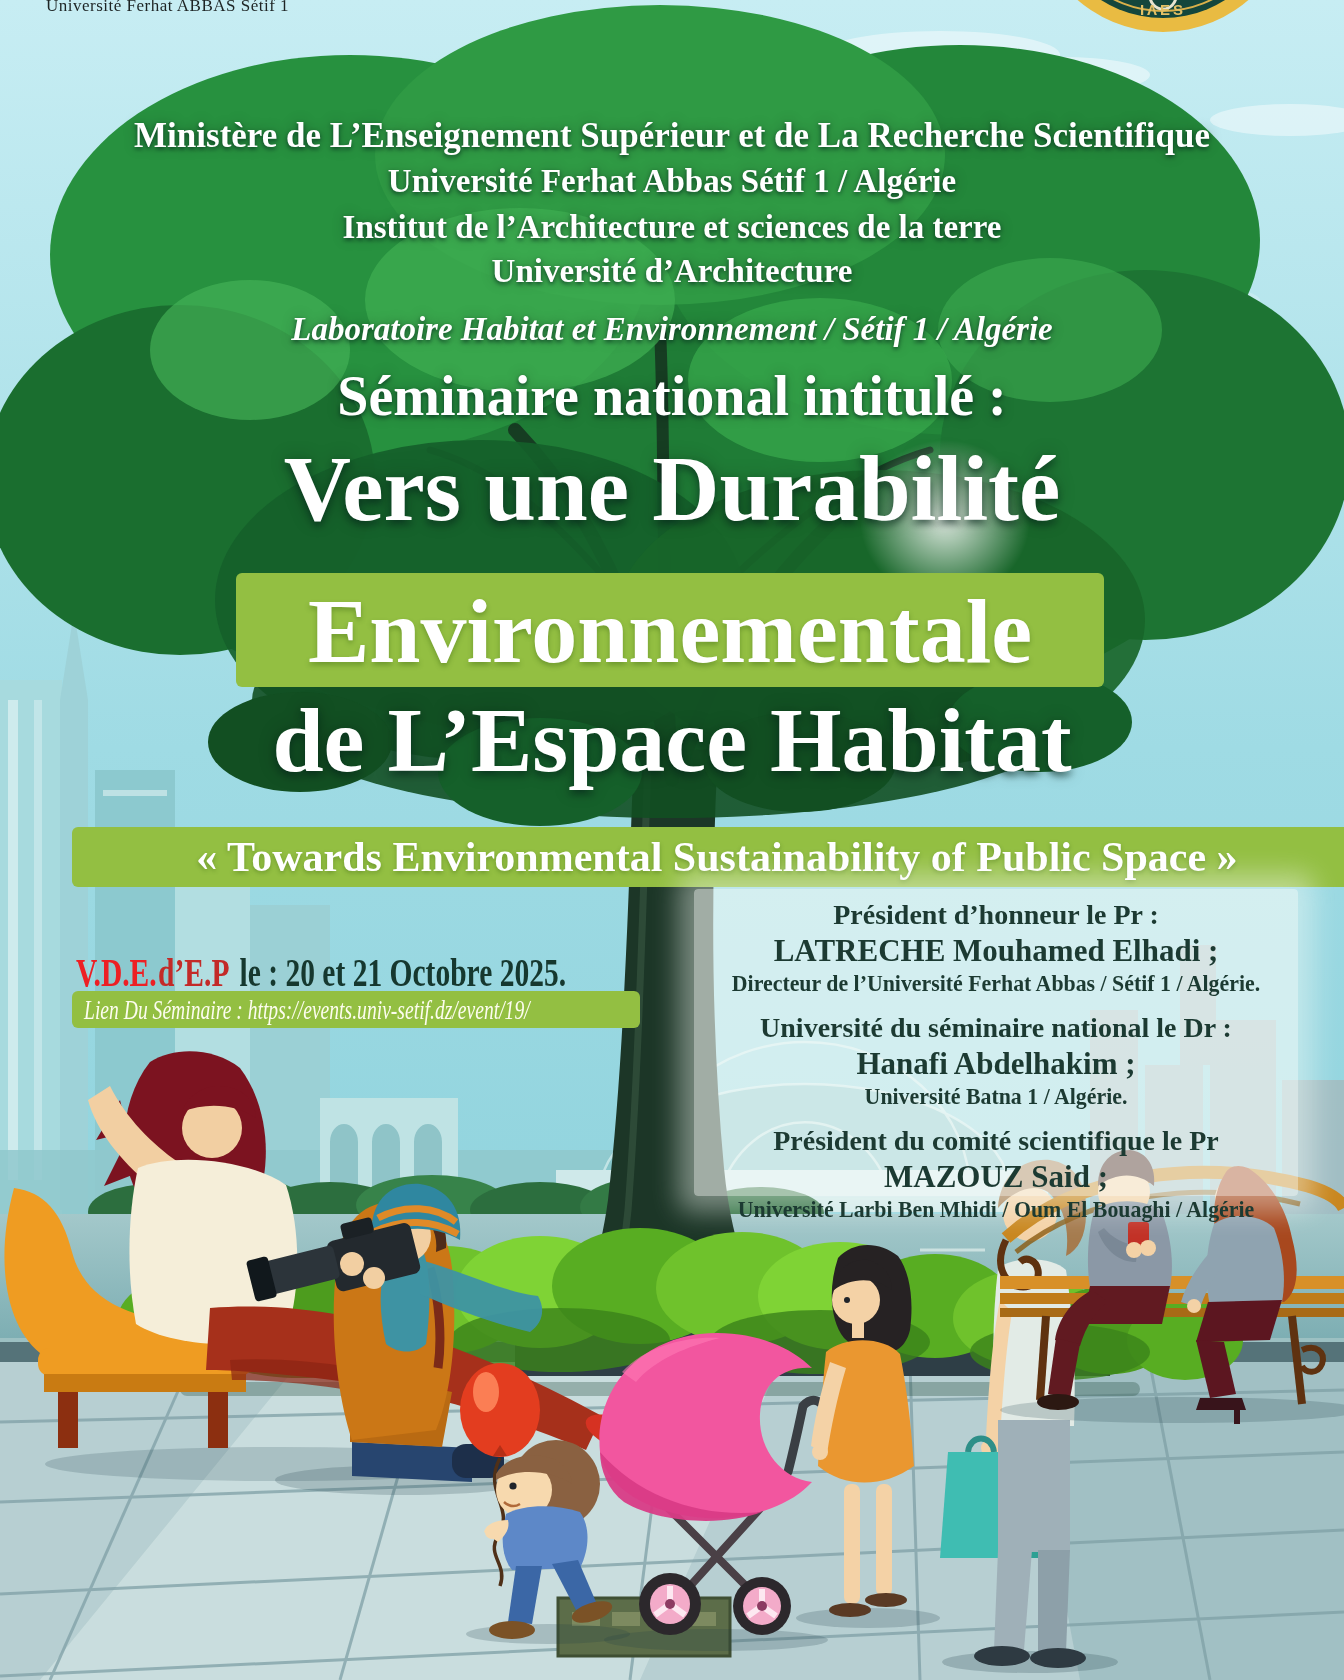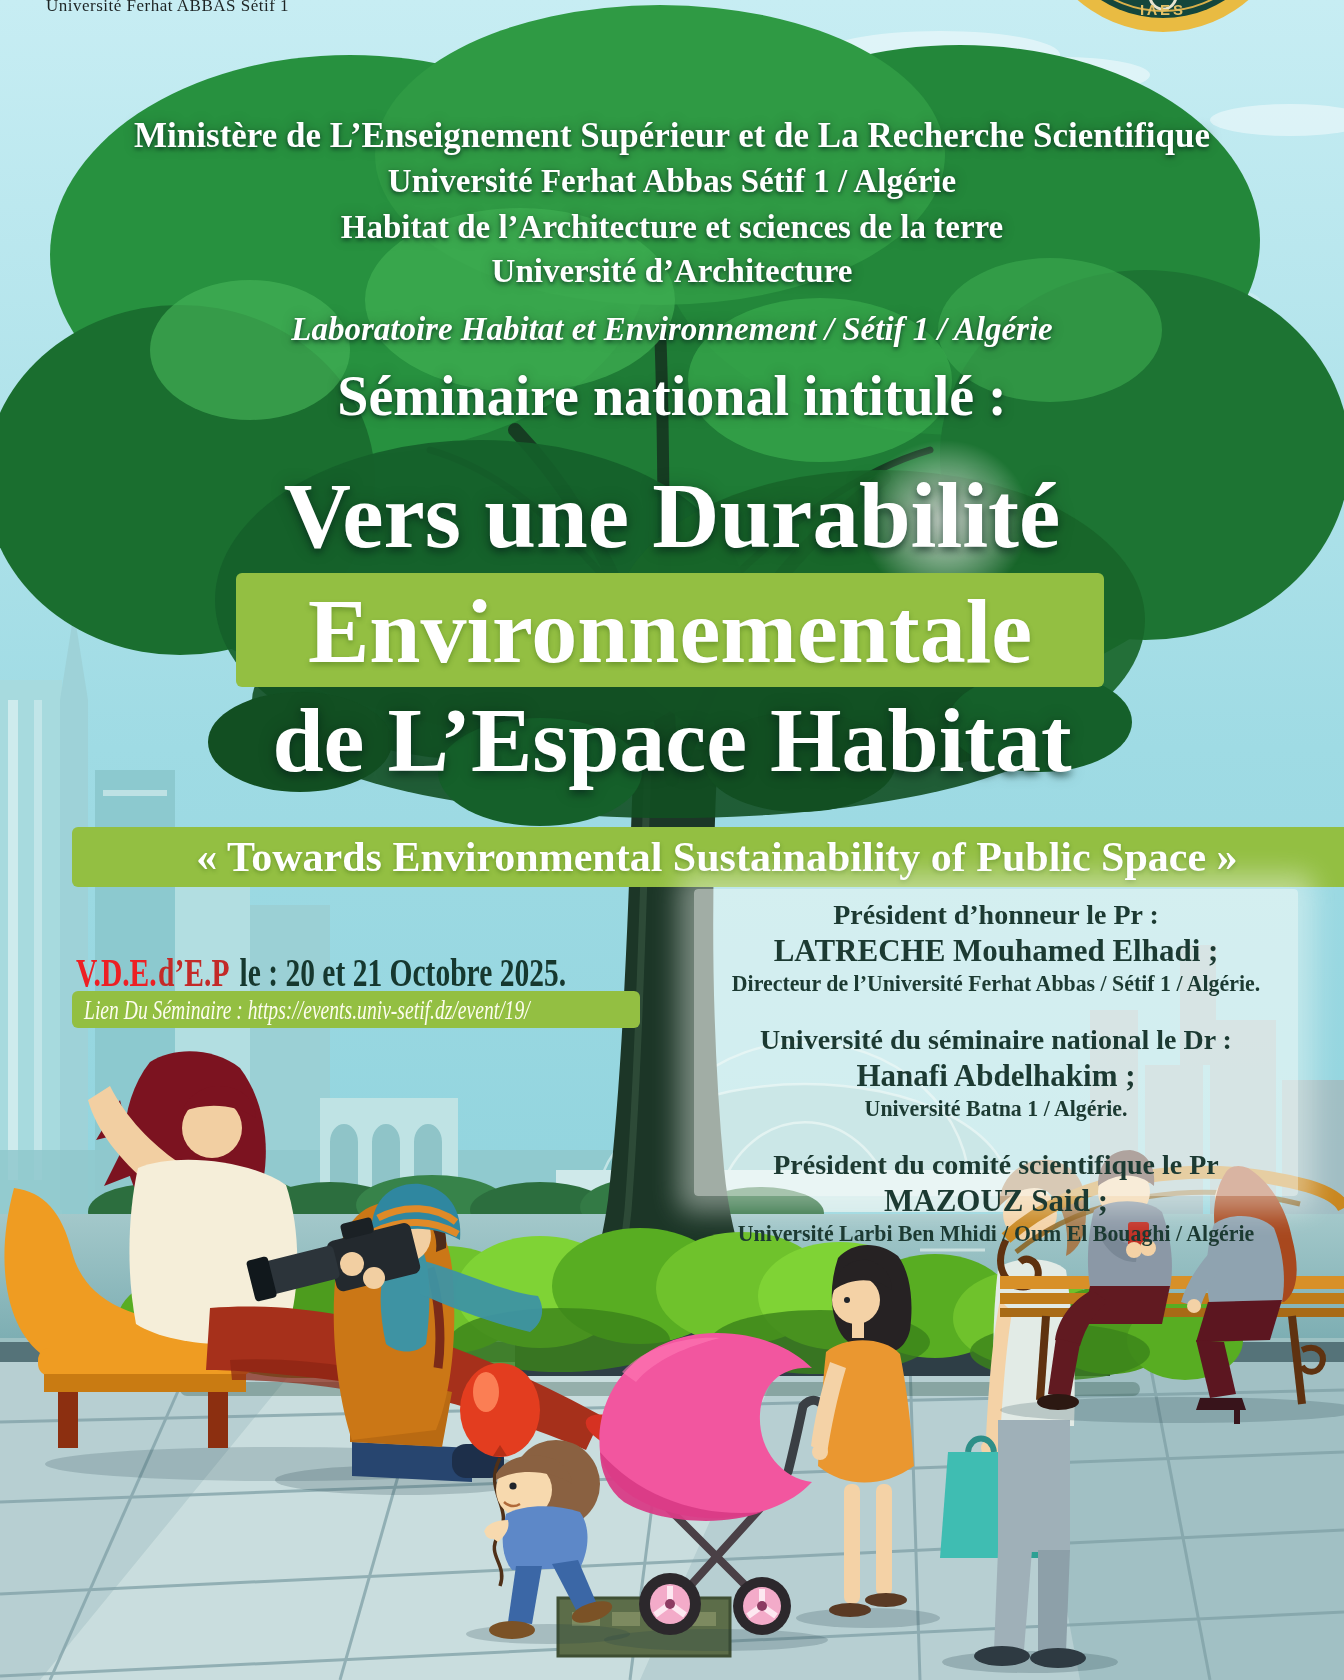--- a/index.html
+++ b/index.html
@@ -19,21 +19,21 @@
 
   .hdr  { left:12px; width:1320px; font-size:33px; }
   .hdr1 { top:116px; font-size:35px; }
   .hdr2 { top:163px; }
   .hdr3 { top:209px; }
   .hdr4 { top:253px; }
   .hdr5 { top:311px;font-style:italic; }
 
   .kicker { left:12px; width:1320px; top:364px; font-size:56px;text-align:center; }
 
-  .title1 { left:12px; width:1320px; top:438px; font-size:93px; line-height:1.1;margin-top:27px; }
+  .title1 { left:12px; width:1320px; top:438px; font-size:93px; line-height:1.1; }
   .band-green { position:absolute; background:#93bf42;border-radius:6px; }
   .band-env   { left:236px; top:573px; width:868px; height:114px; }
   .band-env .t{ position:absolute; inset:0; line-height:116px; font-size:92px; color:#fff; font-weight:bold;
                 text-align:center; white-space:nowrap; text-shadow:0 3px 5px rgba(40,80,10,.35); }
   .title3 { left:12px; width:1320px; top:690px; font-size:92px; line-height:1.1; }
 
   .band-sub { left:72px; top:827px; width:1290px; height:60px; }
   .band-sub .t { position:absolute; inset:0; line-height:61px; font-size:42px; color:#fff; font-weight:bold;
                  text-align:center; white-space:nowrap; text-shadow:0 2px 4px rgba(40,80,10,.35); }
 
@@ -46,21 +46,21 @@
   .band-link { left:72px; top:991px; width:568px; height:37px; }
   .band-link .t { position:absolute; left:12px; top:0; line-height:37px; font-size:28px; font-style:italic;
                   color:#fdfdef; white-space:nowrap; transform:scaleX(.70); transform-origin:left center;
                   font-weight:normal; }
 
   .officials {
     position:absolute; left:694px; top:889px; width:604px; height:307px;
     background:rgba(250,253,250,.60);
     box-shadow:0 0 26px 16px rgba(248,252,248,.42);
     border-radius:4px;
-    display:flex; flex-direction:column; justify-content:flex-start; gap:27px;
+    display:flex; flex-direction:column; justify-content:flex-start; gap:15px;
     padding:10px 6px; box-sizing:border-box;
     color:#1c3a32; text-align:center;
   }
   .off-block { display:flex; flex-direction:column; gap:2px; }
   .off-role { font-size:28px; font-weight:bold; white-space:nowrap; }
   .off-name { font-size:31px; font-weight:bold; white-space:nowrap; }
   .off-aff  { font-size:23px; font-weight:bold; white-space:nowrap; transform:scaleX(.95); transform-origin:center; }
 </style>
 </head>
 <body>
@@ -382,21 +382,21 @@
       <circle cx="1163" cy="-98" r="109" fill="none" stroke="#d9b04a" stroke-width="2"></circle>
       <path d="M1150,-4 a13,13 0 0 0 26,0" stroke="#e8e4d0" stroke-width="3" fill="none"></path>
       <text x="1163" y="15" text-anchor="middle" font-size="15" font-weight="bold" letter-spacing="3" fill="#e3c066" font-family="Liberation Sans, sans-serif">IΛES</text>
     </g>
   </svg>
 
   <div class="top-note">Université Ferhat ABBAS  Sétif 1</div>
 
   <div class="txt shadowed hdr hdr1">Ministère de L’Enseignement Supérieur et de La Recherche Scientifique</div>
   <div class="txt shadowed hdr hdr2">Université Ferhat Abbas Sétif 1 / Algérie</div>
-  <div class="txt shadowed hdr hdr3">Habitat de l’Architecture et sciences de la terre</div>
+  <div class="txt shadowed hdr hdr3">Institut de l’Architecture et sciences de la terre</div>
   <div class="txt shadowed hdr hdr4">Université d’Architecture</div>
   <div class="txt shadowed hdr hdr5">Laboratoire Habitat et Environnement / Sétif 1 / Algérie</div>
 
   <div class="txt shadowed kicker">Séminaire national intitulé :</div>
 
   <div class="txt bigshadow title1">Vers une Durabilité</div>
 
   <div class="band-green band-env">
     <div class="t">Environnementale</div>
   </div>

